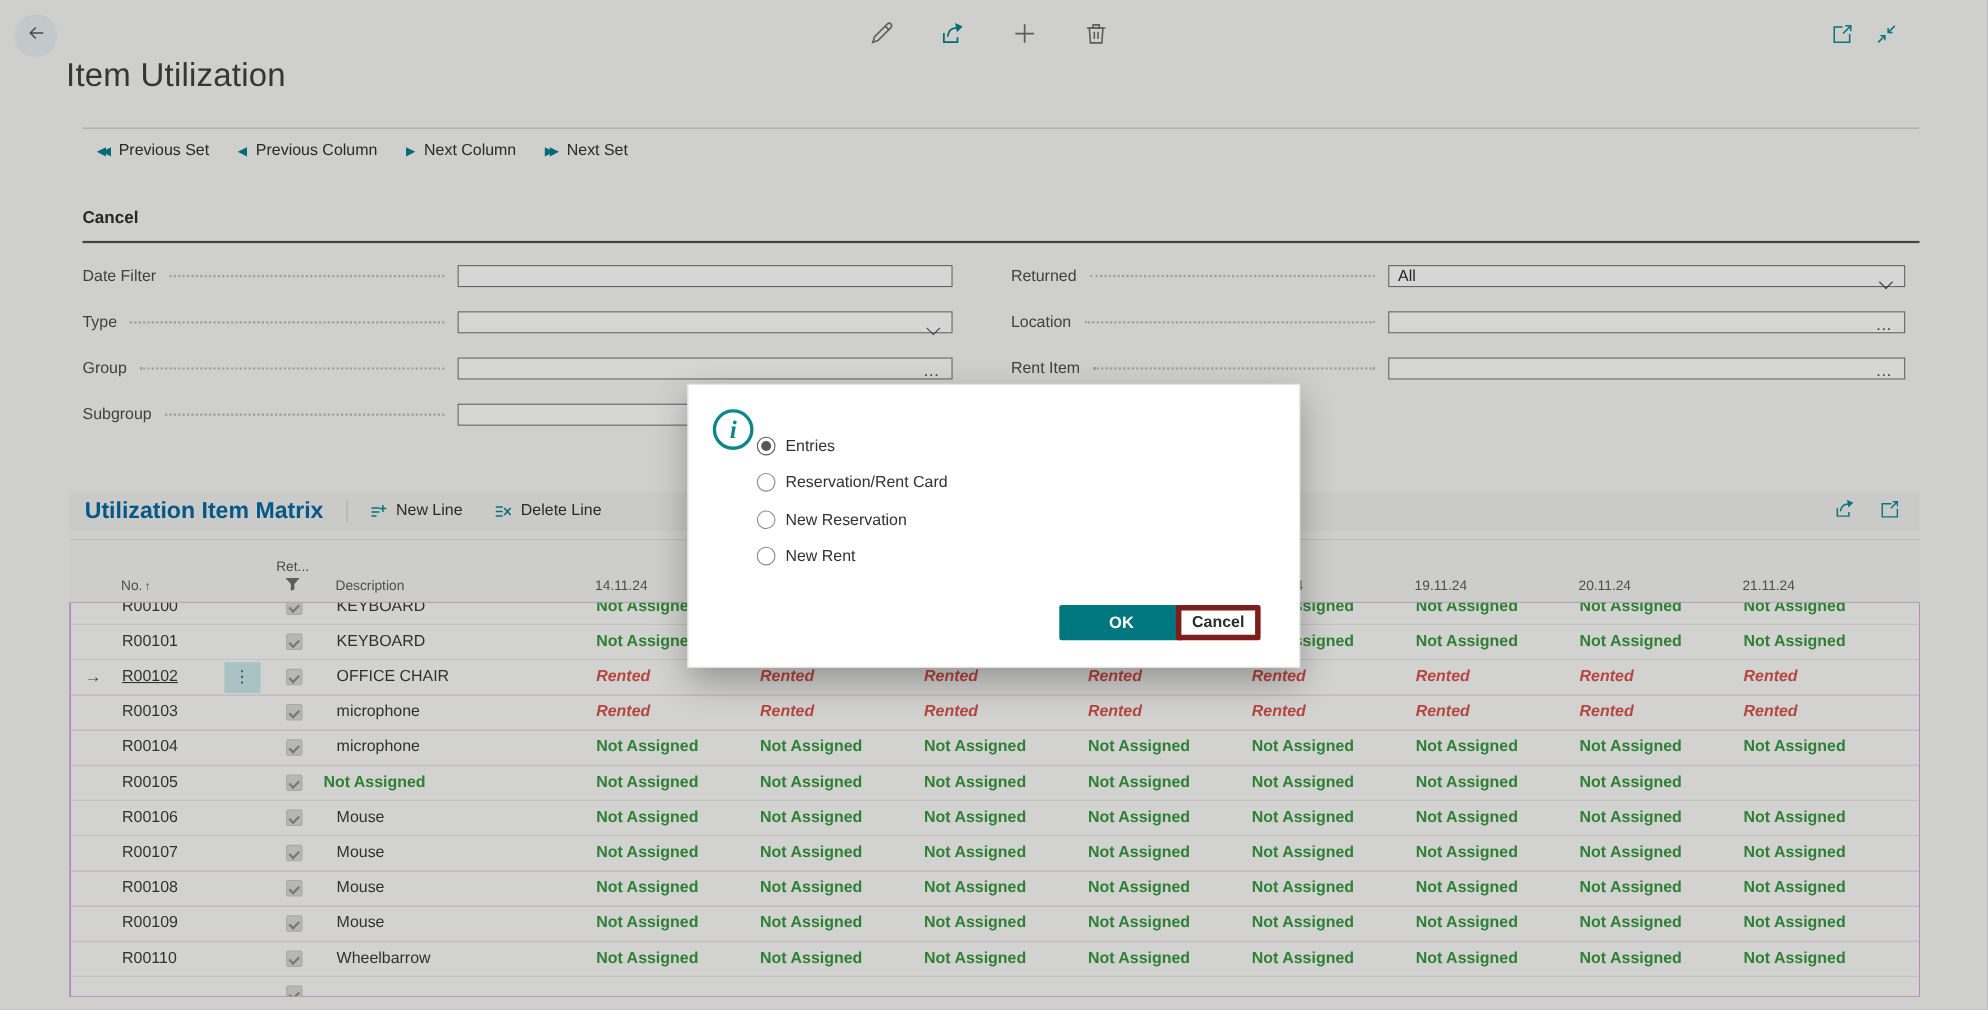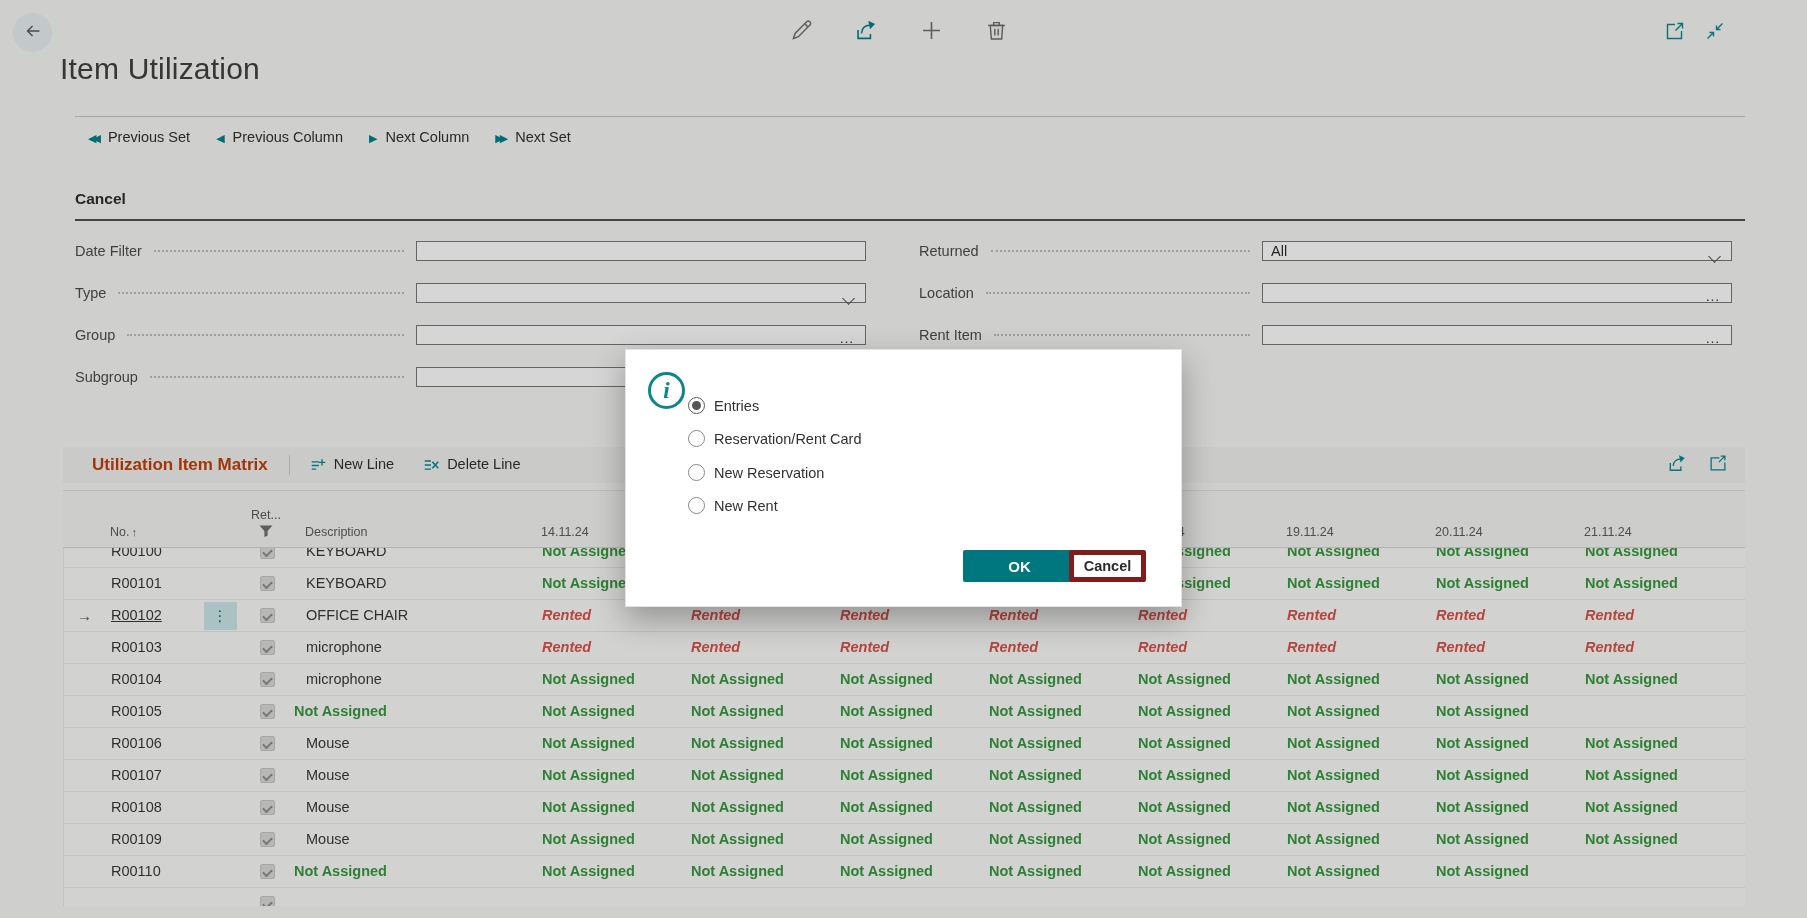--- a/index.html
+++ b/index.html
@@ -32,21 +32,21 @@
   .finput{position:relative;height:20px;background:#fff;border:1px solid #7A7977;display:flex;
           align-items:center;padding:0 26px 0 8px;font-size:14.5px;color:#2b2b2b;flex:0 0 auto}
   .finput.w-l{width:450px}
   .finput.w-r{width:470px}
   .chev{position:absolute;right:12px;top:10px;width:9px;height:9px;
         border-right:1.6px solid #4f4f4f;border-bottom:1.6px solid #4f4f4f;transform:rotate(45deg)}
   .dots{position:absolute;right:10px;top:3px;color:#4a4a4a;font-size:15px;letter-spacing:1px;cursor:pointer}
   
   .matbar{position:absolute;left:63px;top:447px;width:1682px;height:36px;background:#F1F1F0;
           display:flex;align-items:center}
-  .mat-title{margin-left:29px;font-size:17px;font-weight:700;color:#c2410c}
+  .mat-title{margin-left:14px;font-size:21px;font-weight:700;color:#0369a1}
   .vdiv{width:1px;height:20px;background:#CFCFCF;margin:0 19px 0 21px}
   .mact{display:flex;align-items:flex-start;gap:7px;margin-right:28px;font-size:14.5px;color:#323130;cursor:pointer}
   .mact svg{display:block}
   .mat-right{margin-left:auto;display:flex;gap:18px;margin-right:16px;align-items:center}
   
   .table{position:absolute;left:63px;top:490px;width:1682px;
          --cols:42px 93px 42px 52px 248px 149px 149px 149px 149px 149px 149px 149px minmax(149px,1fr)}
   .thead{display:grid;grid-template-columns:var(--cols);height:58px;background:#F5F5F4;
          border-top:1px solid #E2E2E1;border-bottom:1px solid #D6D6D5;font-size:12.5px;color:#5E5C5A}
   .hcell{align-self:end;padding-bottom:8px;white-space:nowrap}
@@ -469,20 +469,21 @@
             <div class="c-st st-fav">Not Assigned</div>
             <div class="c-st st-fav">Not Assigned</div>
           </div>
           <div class="trow">
             <div class="c-gut"></div>
             <div class="c-no">R00110</div>
             <div class="c-menu"></div>
             <div class="c-check">
               <span class="cbx"></span>
             </div>
+            <div class="c-desc">Wheelbarrow</div>
             <div class="c-st st-fav">Not Assigned</div>
             <div class="c-st st-fav">Not Assigned</div>
             <div class="c-st st-fav">Not Assigned</div>
             <div class="c-st st-fav">Not Assigned</div>
             <div class="c-st st-fav">Not Assigned</div>
             <div class="c-st st-fav">Not Assigned</div>
             <div class="c-st st-fav">Not Assigned</div>
             <div class="c-st st-fav">Not Assigned</div>
           </div>
           <div class="trow">

